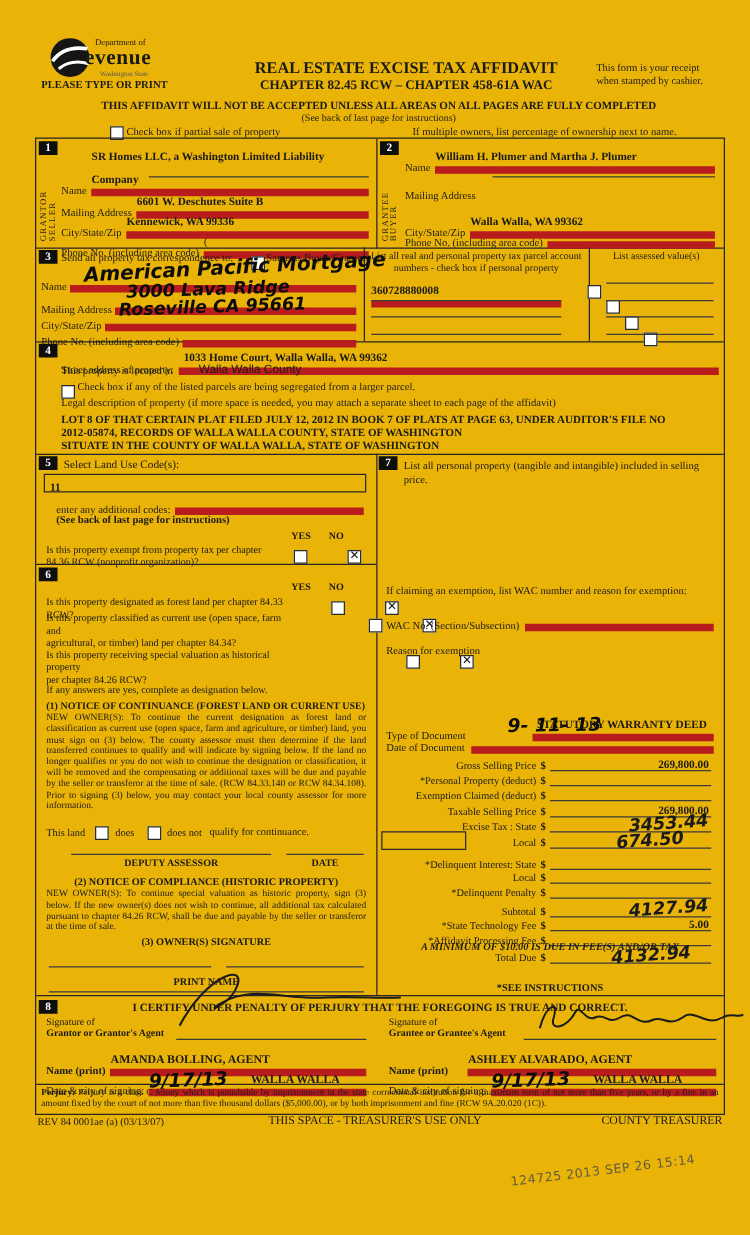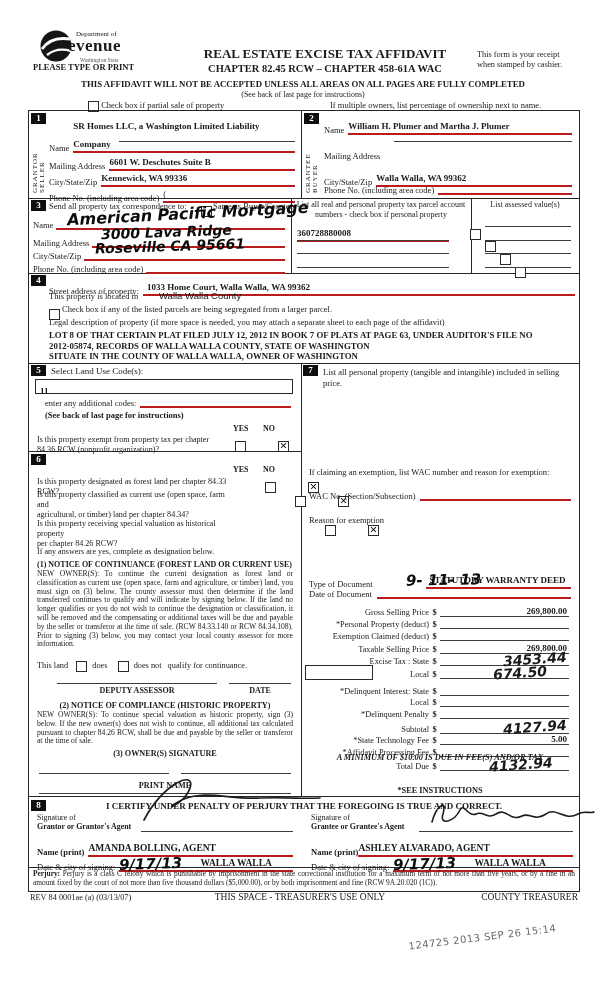--- a/index.html
+++ b/index.html
@@ -1,34 +1,34 @@
 <!DOCTYPE html>
 <html><head>
 <meta charset="utf-8">
 <style>
   html,body{margin:0;padding:0;background:#e8e8e8;}
-  .page{position:relative;width:600px;height:988px;background:#ffffff;margin:0 auto;
+  .page{position:relative;width:600px;height:988px;background:#eab308;margin:0 auto;
         font-family:"Liberation Serif",serif;color:#1a1a1a;overflow:hidden;}
   .abs{position:absolute;}
   .lbl{font-size:8.5px;}
   .b{font-weight:bold;}
   .bval{font-weight:bold;font-size:9px;}
   .ul{border-bottom:1px solid #3c3c3c;}
   .ctr{text-align:center;}
   .sans{font-family:"Liberation Sans",sans-serif;}
   .badge{position:absolute;width:15px;height:11px;background:#0e0e0e;color:#fff;
          font-size:9px;font-weight:bold;text-align:center;line-height:11px;}
   .cb{width:9px;height:9px;border:1.1px solid #2a2a2a;display:inline-block;position:relative;
       background:#fff;vertical-align:middle;}
   .cb .mk{position:absolute;left:-0.5px;top:-2px;width:10px;text-align:center;font-size:9.5px;
           font-weight:bold;color:#111;font-family:"DejaVu Sans",sans-serif;line-height:11px;}
   .vword{writing-mode:vertical-rl;transform:rotate(180deg);font-size:7px;letter-spacing:1px;
          color:#222;font-family:"Liberation Serif",serif;}
   .frow{position:absolute;display:flex;align-items:flex-end;}
-  .fill{flex:1;border-bottom:2px solid #b91c1c;min-height:10px;}
+  .fill{flex:1;border-bottom:6px solid #b91c1c;min-height:10px;}
   .hand{font-family:"DejaVu Sans",sans-serif;font-style:italic;font-weight:bold;color:#0c0c0c;}
   .fin-row{position:absolute;left:6px;right:10px;height:13px;display:flex;align-items:flex-end;}
   .fin-label{width:122px;text-align:right;font-size:8.3px;white-space:nowrap;}
   .fin-cur{width:11px;text-align:center;font-size:8.5px;font-weight:bold;}
   .fin-line{flex:1;border-bottom:1px solid #3c3c3c;text-align:right;font-size:9px;font-weight:bold;
             padding-right:2px;position:relative;}
   .fin-line .hv{font-family:"DejaVu Sans",sans-serif;font-style:italic;font-weight:bold;
                 font-size:14px;display:inline-block;transform:rotate(-4deg);position:relative;top:2px;}
   .box{border:1.2px solid #2a2a2a;}
   .qtxt{font-size:8.1px;line-height:10px;}
@@ -177,21 +177,21 @@
         <span class="fill" style="margin-left:4px;"><span class="bval" style="padding-left:4px;">1033 Home Court, Walla Walla, WA  99362</span></span>
       </div>
       <span class="abs lbl" style="left:20px;top:18px;">This property is located in</span>
       <span class="abs sans" style="left:130px;top:17px;font-size:9.5px;">Walla Walla County</span>
       <span class="cb abs" style="left:20px;top:31px;"></span>
       <span class="abs lbl" style="left:33px;top:31px;">Check box if any of the listed parcels are being segregated from a larger parcel.</span>
       <span class="abs lbl" style="left:20px;top:44px;">Legal description of property (if more space is needed, you may attach a separate sheet to each page of the affidavit)</span>
       <div class="abs b" style="left:20px;top:57px;width:524px;font-size:8.8px;line-height:10.5px;">
         <div>LOT 8 OF THAT CERTAIN  PLAT FILED JULY 12, 2012 IN BOOK 7 OF PLATS AT PAGE 63, UNDER AUDITOR'S FILE NO</div>
         <div>2012-05874, RECORDS OF WALLA WALLA COUNTY, STATE OF WASHINGTON</div>
-        <div>SITUATE IN THE COUNTY OF WALLA WALLA, OWNER OF WASHINGTON</div>
+        <div>SITUATE IN THE COUNTY OF WALLA WALLA, STATE OF WASHINGTON</div>
       </div>
     </div>
 
     <div class="abs" style="left:0;top:252px;width:272px;height:433px;border-right:1.3px solid #262626;">
 
       
       <span class="badge" style="left:2px;top:2px;">5</span>
       <span class="abs" style="left:22px;top:3px;font-size:9px;">Select Land Use Code(s):</span>
       <div class="abs box" style="left:6px;top:16px;width:256px;height:13px;">
         <span class="b" style="font-size:9px;padding-left:4px;">11</span>
@@ -379,21 +379,21 @@
         </span>
       </div>
 
       <div class="abs" style="left:282px;top:16px;width:262px;font-size:7.9px;line-height:9px;">
         <span>Signature of</span><br>
         <span class="b">Grantee or Grantee's Agent</span>
       </div>
       <div class="abs sigline" style="left:390px;top:34px;width:154px;"></div>
       <div class="frow" style="left:282px;top:40px;width:262px;">
         <span class="lbl b">Name (print)</span>
-        <span class="fill" style="margin-left:0;"><span class="b" style="font-size:9.5px;">ASHLEY ALVARADO, AGENT</span></span>
+        <span class="fill" style="margin-left:16px;"><span class="b" style="font-size:9.5px;">ASHLEY ALVARADO, AGENT</span></span>
       </div>
       <div class="frow" style="left:282px;top:55px;width:262px;">
         <span class="lbl">Date &amp; city of signing:</span>
         <span class="fill" style="margin-left:4px;">
           <span class="hand" style="font-size:15px;display:inline-block;transform:rotate(-2deg);position:relative;top:3px;">9/17/13</span>
           <span class="b" style="font-size:9.5px;padding-left:14px;">WALLA WALLA</span>
         </span>
       </div>
     </div>
 

